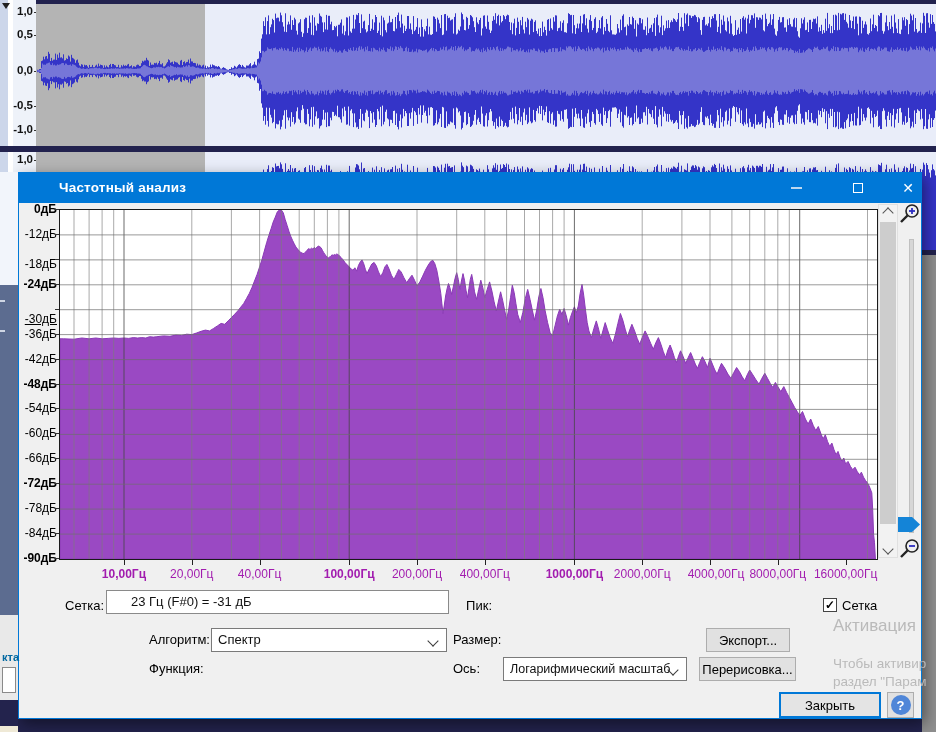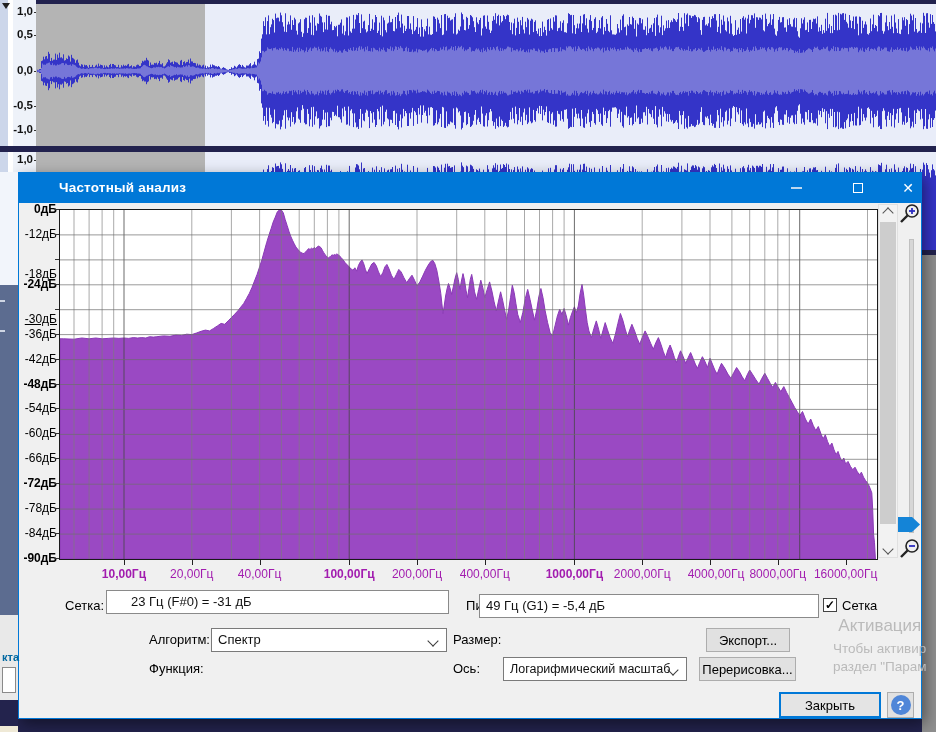--- a/index.html
+++ b/index.html
@@ -51,21 +51,21 @@
   #left-strip-a{left:0;top:172px;width:18px;height:113px;background:#f2f5fb;z-index:12;}
   #left-strip-b{left:0;top:285px;width:18px;height:330px;background:#5c6c90;z-index:12;}
   .ldash{position:absolute;left:0;width:5px;height:2px;background:#cfd6e4;}
   #left-strip-c{left:0;top:615px;width:18px;height:85px;background:#e9e9e9;z-index:12;}
   #left-frag{left:2px;top:36px;font-size:11px;color:#0369a1;font-weight:bold;}
   #left-box{left:2px;top:52px;width:14px;height:26px;background:#fff;border:1px solid #8a8a8a;box-sizing:border-box;}
   #left-strip-d{left:0;top:700px;width:18px;height:26px;background:#23234d;z-index:12;}
   #left-strip-e{left:0;top:726px;width:18px;height:6px;background:#efe9d6;z-index:12;}
   #bottom-strip{left:0;top:719px;width:922px;height:13px;background:#23234d;z-index:5;}
   #watermark{left:833px;top:616px;z-index:30;color:#bababa;white-space:nowrap;}
-  #wm1{font-size:17px;margin-bottom:5px;text-align:center;}
+  #wm1{font-size:17px;margin-bottom:20px;}
   #wm2,#wm3{font-size:13.5px;margin-bottom:3px;}
 </style>
 </head>
 <body>
 
 <div id="stage">
 
   <svg id="tracks-svg" class="abs" style="left:0;top:0;z-index:1;" width="936" height="256" viewBox="0 0 936 256">
       <rect x="0" y="0" width="8" height="146" fill="#ccd6ea"></rect>
       <rect x="8" y="0" width="5" height="146" fill="#ffffff"></rect>
@@ -176,21 +176,21 @@
           <line x1="0" y1="274.2" x2="817" y2="274.2" stroke="rgba(110,110,110,0.7)" stroke-width="1"></line>
           <line x1="0" y1="299.1" x2="817" y2="299.1" stroke="rgba(110,110,110,0.7)" stroke-width="1"></line>
           <line x1="0" y1="324.1" x2="817" y2="324.1" stroke="rgba(110,110,110,0.7)" stroke-width="1"></line>
         </svg>
     </div>
     <div id="db-axis" class="abs" style="left:0;top:0;width:40px;height:400px;">
         <div class="tickL b" style="top: 30px;">0дБ</div>
         <div class="stub" style="top: 36px;"></div>
         <div class="tickL" style="top: 54.9286px;">-12дБ</div>
         <div class="stub" style="top: 60.9286px;"></div>
-        <div class="tickL" style="top: 95px;">-18дБ</div>
+        <div class="tickL" style="top: 85px;">-18дБ</div>
         <div class="stub" style="top: 85.8571px;"></div>
         <div class="tickL b" style="top: 104.786px;">-24дБ</div>
         <div class="stub" style="top: 110.786px;"></div>
         <div class="tickL" style="top: 140px; text-decoration: underline;">-30дБ</div>
         <div class="stub" style="top: 135.714px;"></div>
         <div class="tickL" style="top: 154.643px;">-36дБ</div>
         <div class="stub" style="top: 160.643px;"></div>
         <div class="tickL" style="top: 179.571px;">-42дБ</div>
         <div class="stub" style="top: 185.571px;"></div>
         <div class="tickL b" style="top: 204.5px;">-48дБ</div>
@@ -254,21 +254,20 @@
     <div id="slider-handle" class="abs"></div>
     <svg class="abs" style="left:878px;top:364px;" width="26" height="26">
       <circle cx="15" cy="9" r="6" fill="none" stroke="#222" stroke-width="1.6"></circle>
       <line x1="10.5" y1="13.5" x2="4" y2="20" stroke="#222" stroke-width="2.4"></line>
       <line x1="12" y1="9" x2="18" y2="9" stroke="#2d2dc0" stroke-width="1.8"></line>
     </svg>
 
     <div class="abs lab" style="left:20px;top:421px;width:65px;text-align:right;">Сетка:</div>
     <div class="abs tbox" style="left:87px;top:417px;width:343px;padding-left:24px;">23 Гц (F#0) = -31 дБ</div>
     <div class="abs lab" style="left:437px;top:421px;width:36px;text-align:right;">Пик:</div>
-    <div class="abs tbox" style="left:460px;top:421px;width:340px;">49 Гц (G1) = -5,4 дБ</div>
     <div id="grid-check" class="abs">✓</div>
     <div class="abs lab" style="left:823px;top:421px;">Сетка</div>
 
     <div class="abs lab" style="left:130px;top:455px;">Алгоритм:</div>
     <div class="abs dd" style="left:192px;top:455px;width:236px;">
       <span>Спектр</span>
       <span class="dd-chev"></span>
     </div>
     <div class="abs lab" style="left:434px;top:455px;">Размер:</div>
     <div class="abs btn" style="left:687px;top:455px;width:84px;height:24px;">Экспорт...</div>

